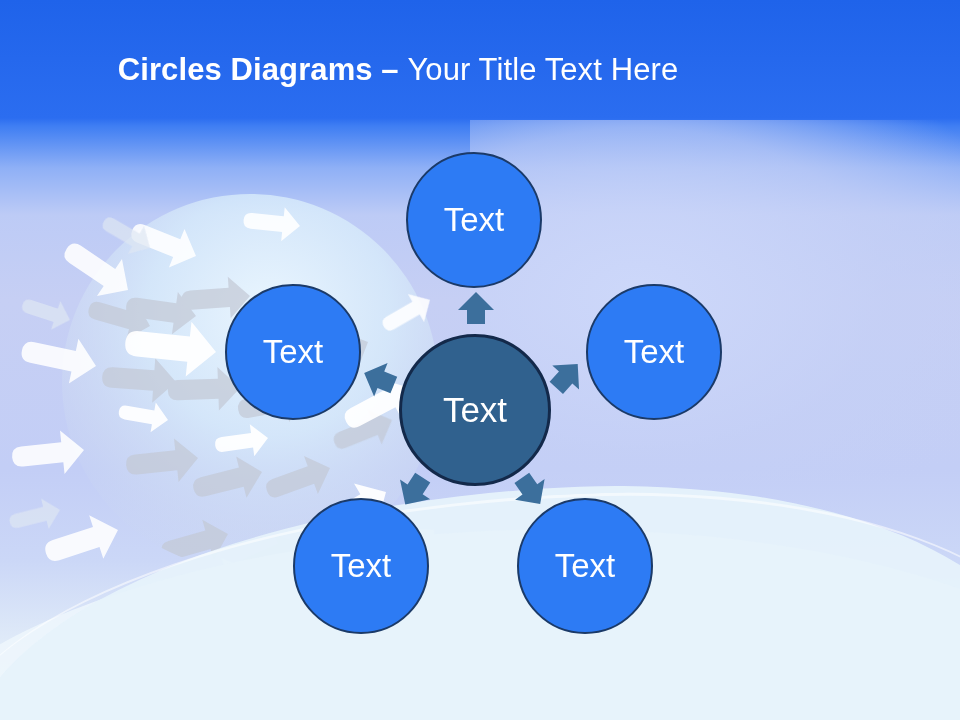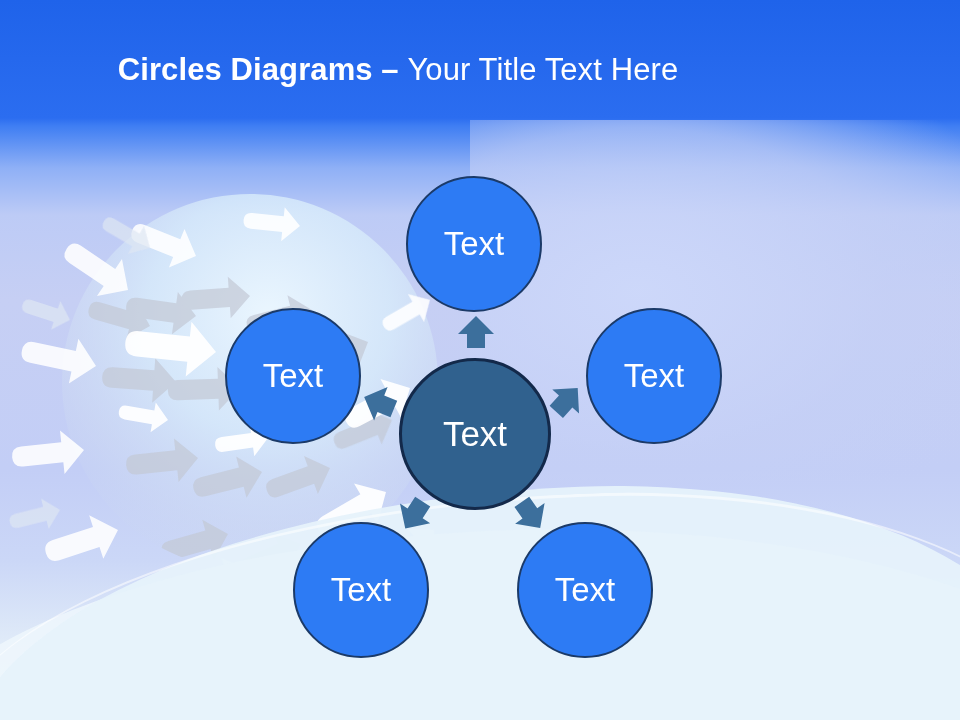--- a/index.html
+++ b/index.html
@@ -114,21 +114,20 @@
     letter-spacing: 0.1px;
     white-space: nowrap;
   }
   .title-strong { font-weight: 700; }
   .title-light  { font-weight: 400; }
 
   
   .diagram {
     position: absolute;
     inset: 0;
-    margin-top: 24px;
   }
   .node {
     position: absolute;
     border-radius: 50%;
     display: flex;
     align-items: center;
     justify-content: center;
     color: #ffffff;
     box-sizing: border-box;
   }

